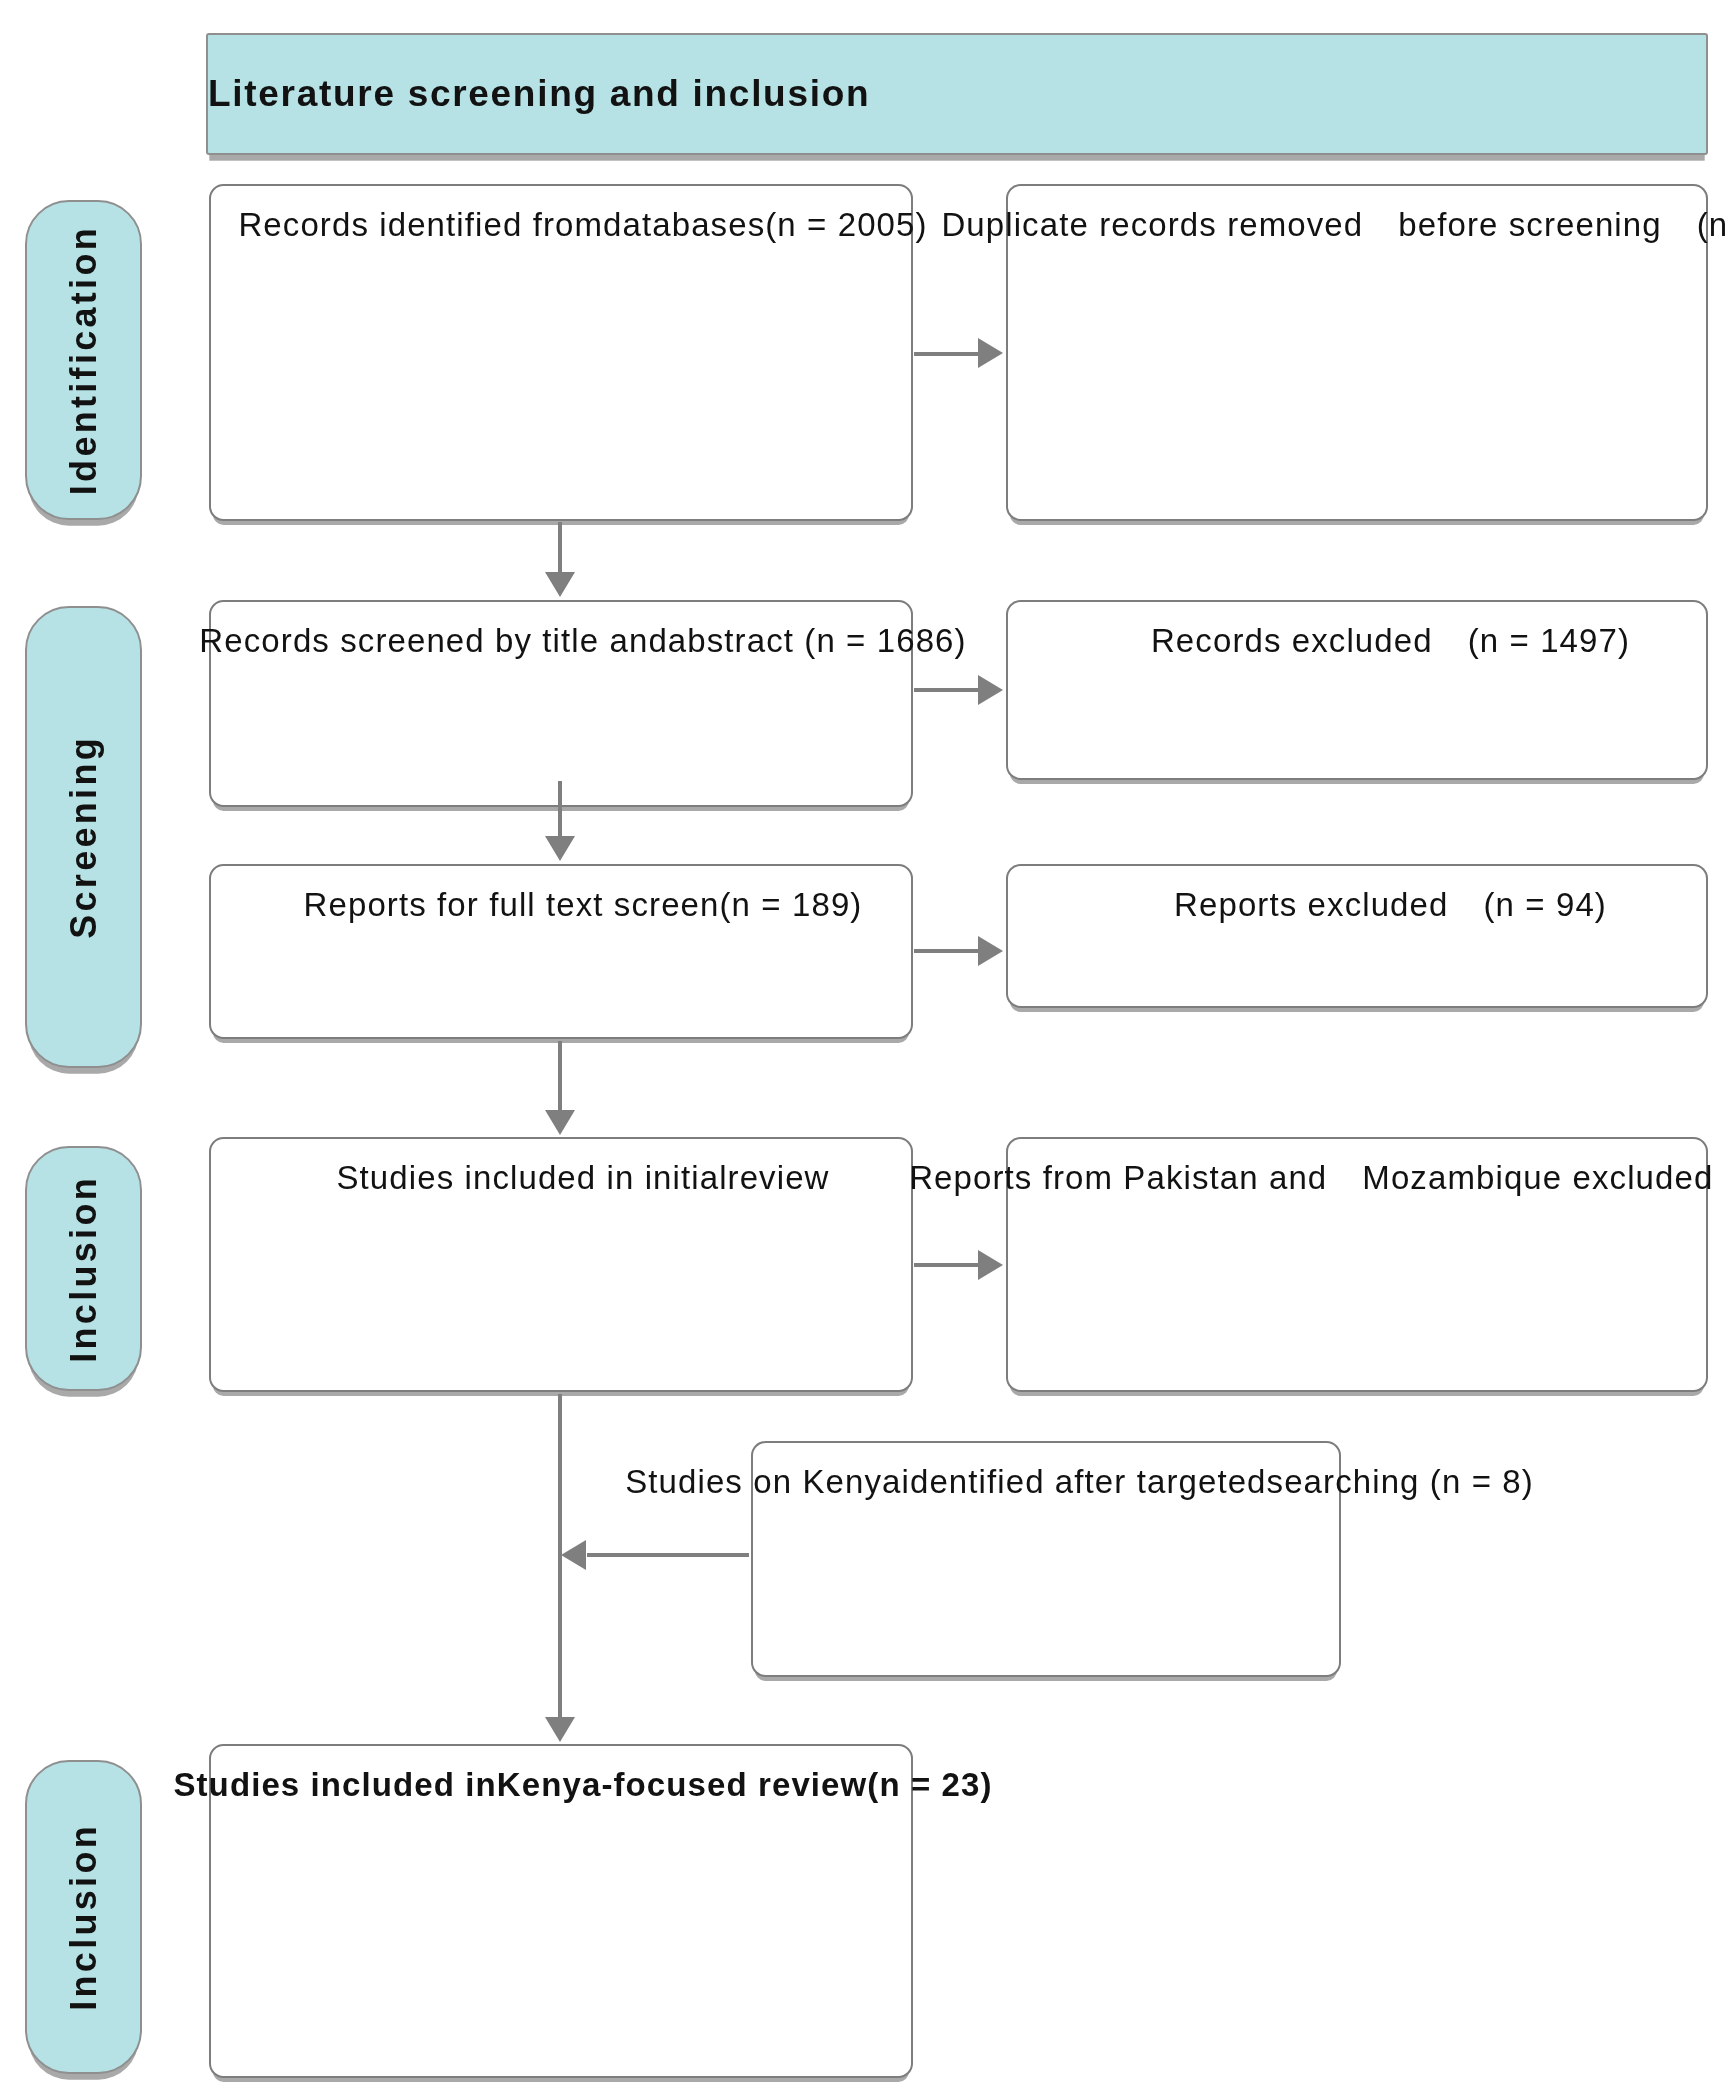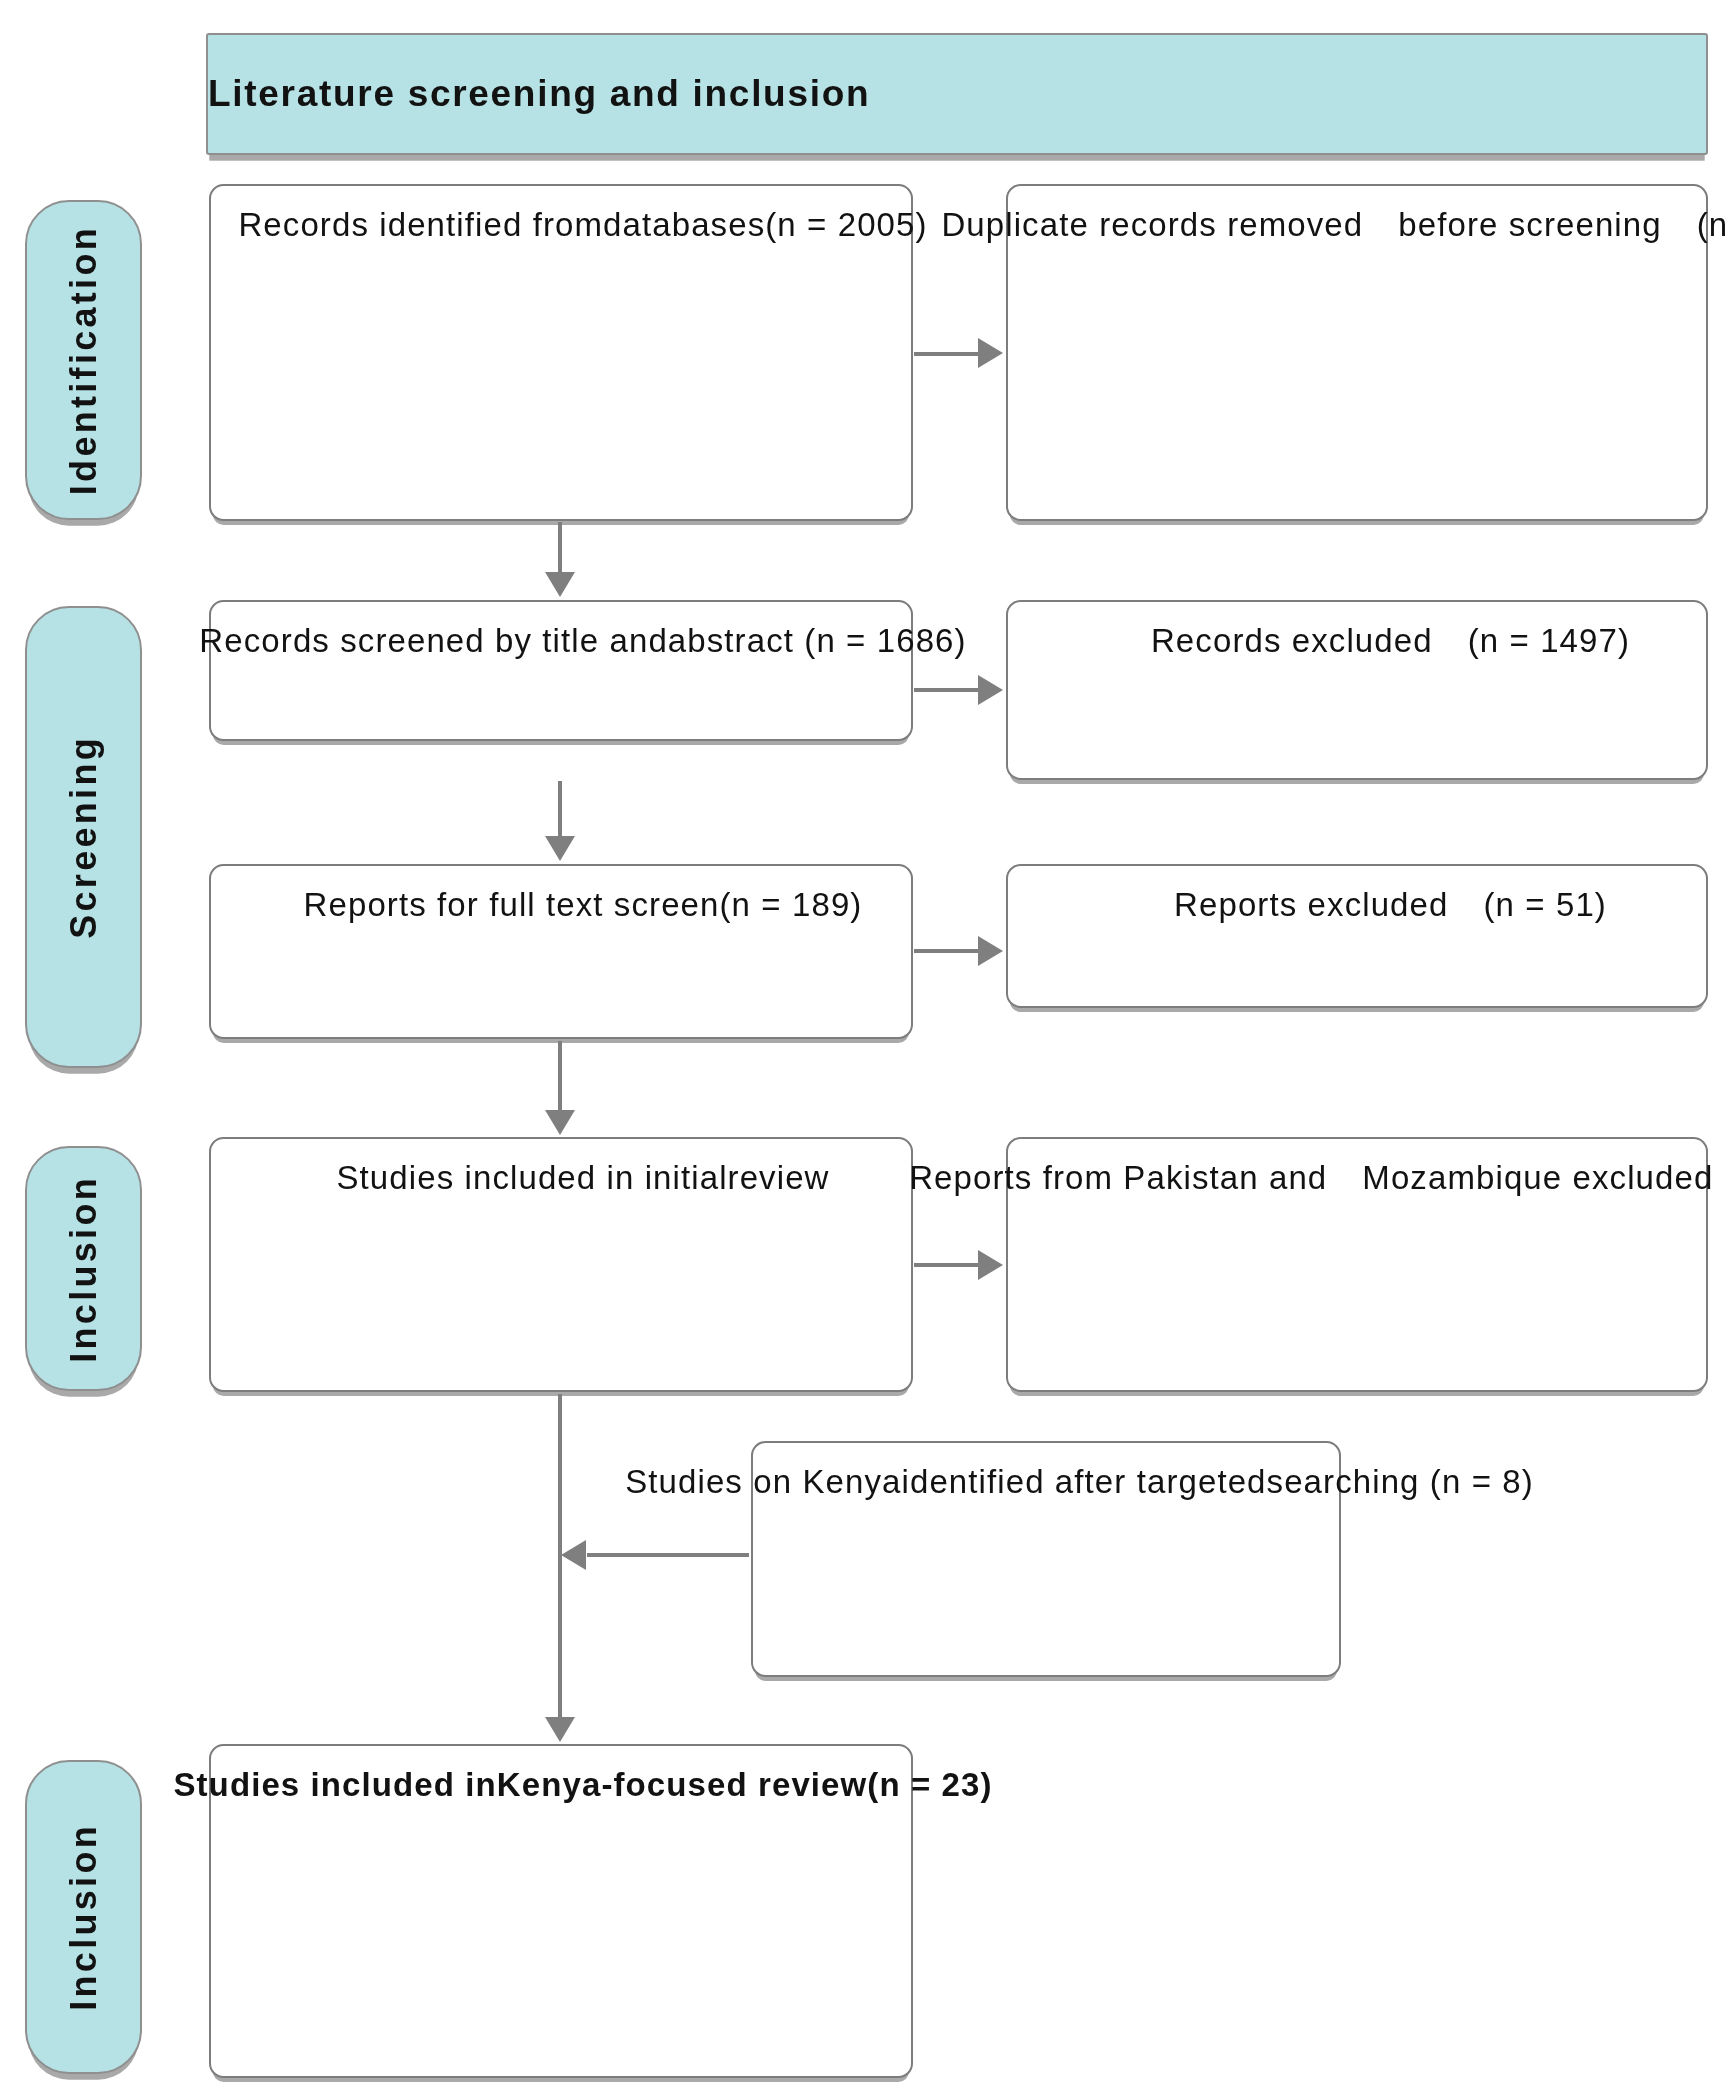--- a/index.html
+++ b/index.html
@@ -88,36 +88,36 @@
     <span class="line">Records identified from</span>
     <span class="line">databases</span>
     <span class="line">(n = 2005)</span>
   </div>
   <div class="box right-col" style="top:184px;height:337px;">
     <span class="line">Duplicate records removed</span>
     <span class="line">before screening</span>
     <span class="line">(n = 321)</span>
   </div>
 
-  <div class="box left-col" style="top:600px;height:141px;">
+  <div class="box left-col" style="top:600px;height:207px;">
     <span class="line">Records screened by title and</span>
     <span class="line">abstract (n = 1686)</span>
   </div>
   <div class="box right-col" style="top:600px;height:180px;">
     <span class="line">Records excluded</span>
     <span class="line">(n = 1497)</span>
   </div>
 
   <div class="box left-col" style="top:864px;height:175px;">
     <span class="line">Reports for full text screen</span>
     <span class="line">(n = 189)</span>
   </div>
   <div class="box right-col" style="top:864px;height:144px;">
     <span class="line">Reports excluded</span>
-    <span class="line">(n = 51)</span>
+    <span class="line">(n = 94)</span>
   </div>
 
   <div class="box left-col" style="top:1137px;height:255px;">
     <span class="line">Studies included in initial</span>
     <span class="line">review</span>
   </div>
   <div class="box right-col" style="top:1137px;height:255px;">
     <span class="line">Reports from Pakistan and</span>
     <span class="line">Mozambique excluded</span>
     <span class="line">(n = 80)</span>

